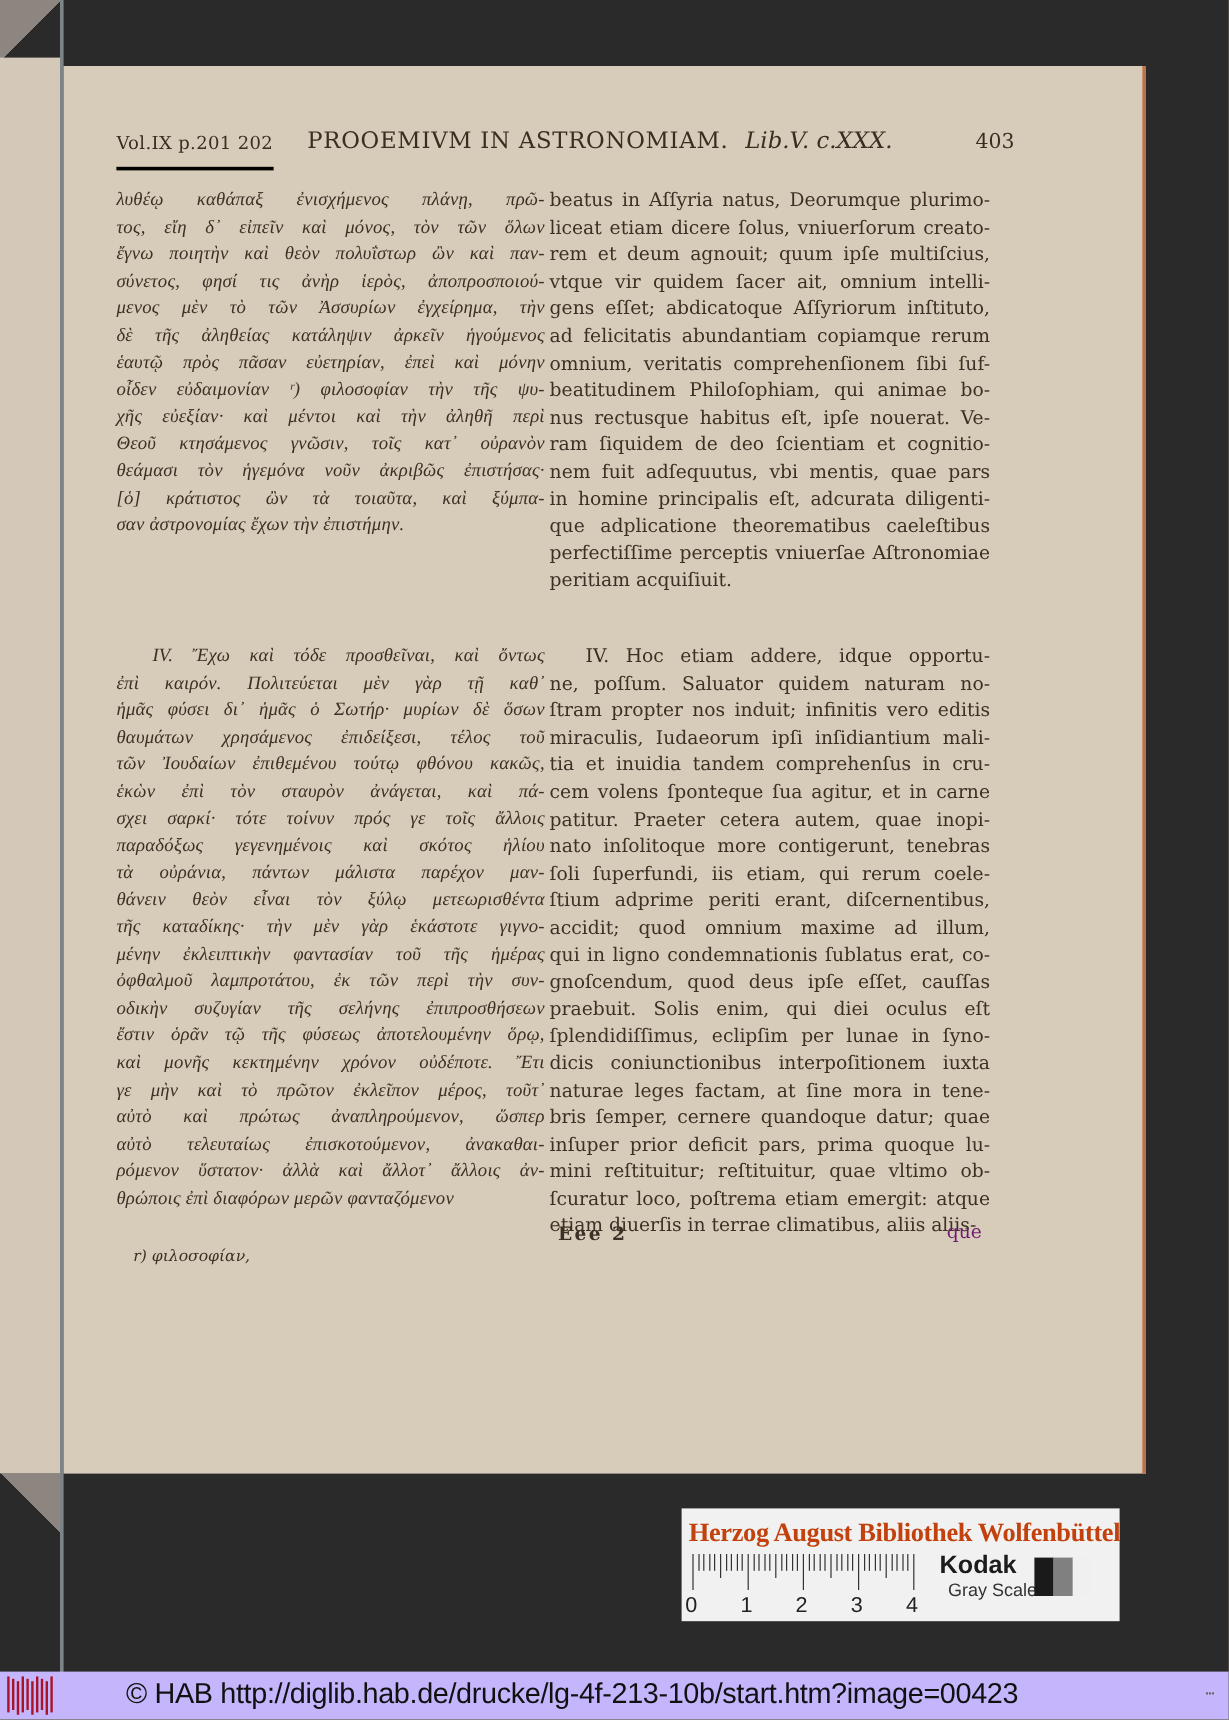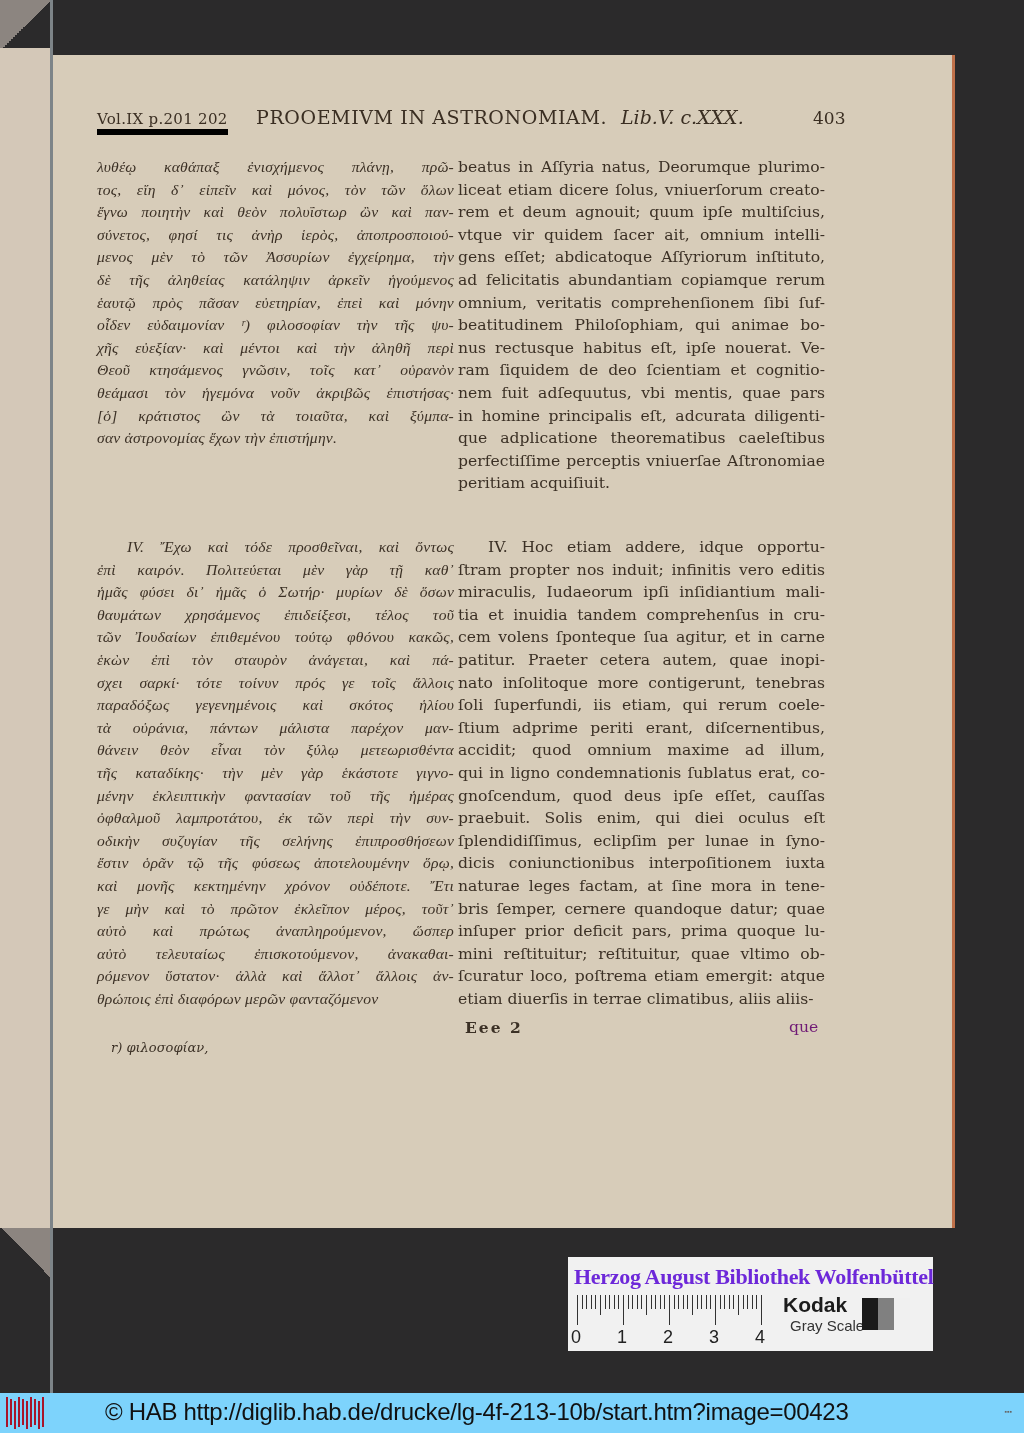--- a/index.html
+++ b/index.html
@@ -2,46 +2,46 @@
 <html><head>
 <meta charset="utf-8">
 <style>
   html, body { margin:0; padding:0; }
   body { width:1024px; height:1433px; position:relative; overflow:hidden; background:#2b2a2b; font-family:"DejaVu Serif", serif; }
   .left-flap { position:absolute; left:0; top:48px; width:50px; height:1180px; background:#d4c8b8; }
   .left-flap-shadow { position:absolute; left:0; top:0; width:52px; height:50px; background:linear-gradient(135deg,#8c8580 0%,#8c8580 50%,#2b2a2b 50%); }
   .left-flap-shadow2 { position:absolute; left:0; top:1228px; width:52px; height:50px; background:linear-gradient(45deg,#2b2a2b 0%,#2b2a2b 50%,#8c8580 50%); }
   .gutter-line { position:absolute; left:50px; top:0; width:3px; height:1395px; background:#7d8488; }
   .page { position:absolute; left:53px; top:55px; width:902px; height:1173px; background:#d7ccb9; border-right:3px solid #c0714a; box-sizing:border-box; }
-  .hdr-vol { position:absolute; left:44px; top:55px; font-size:15px; color:#3a2e22; border-bottom:6px solid #000000; padding-bottom:1px; letter-spacing:0.3px; }
+  .hdr-vol { position:absolute; left:44px; top:55px; font-size:15px; color:#3a2e22; border-bottom:3px solid #000000; padding-bottom:11px; letter-spacing:0.3px; }
   .hdr-title { position:absolute; left:203px; top:51px; font-size:19px; color:#3a2e22; letter-spacing:0.6px; }
   .hdr-lib { position:absolute; left:568px; top:51px; font-size:19px; font-style:italic; color:#3a2e22; }
   .hdr-pg { position:absolute; left:760px; top:53px; font-size:17px; color:#3a2e22; }
   .col { position:absolute; font-size:15.6px; line-height:22.6px; color:#3b3025; }
   .col .line { white-space:nowrap; display:block; text-align:justify; text-align-last:justify; }
   .col .line.last { text-align-last:left; }
   .greek { left:44px; width:357px; font-style:italic; letter-spacing:0.2px;font-family:Liberation Serif, serif; }
   .latin { left:405px; width:367px; }
   .g1 { top:101px; } .g2 { top:481px; }
   .l1 { top:101px; } .l2 { top:481px; }
   .indent { text-indent:30px; }
   .footnote { position:absolute; left:58px; top:985px; font-size:13px; font-style:italic; color:#3b3025; }
   .sig { position:absolute; left:412px; top:963px; font-size:15.5px; color:#3b3025; letter-spacing:2px; font-weight:bold;}
   .sig-que { position:absolute; left:736px; top:963px; font-size:15.6px; color:#701a75; }
   .hab-label { position:absolute; left:568px; top:1257px; width:365px; height:94px; background:#f1f1f1; }
-  .hab-title { position:absolute; left:6px; top:7px; font-family:"Liberation Serif", serif; font-weight:bold; font-size:22px; color:#6d28d9; letter-spacing:-0.3px; white-space:nowrap; }
+  .hab-title { position:absolute; left:6px; top:7px; font-family:"Liberation Serif", serif; font-weight:bold; font-size:22px; color:#c2410c; letter-spacing:-0.3px; white-space:nowrap; }
   .ruler { position:absolute; left:9px; top:38px; width:190px; height:30px; }
   .tick { position:absolute; top:0; width:1px; background:#333; }
   .ruler-nums { position:absolute; left:3px; top:70px; width:210px; font-family:"Liberation Sans", sans-serif; font-size:18px; color:#222; }
   .ruler-nums span { position:absolute; }
   .kodak { position:absolute; left:215px; top:36px; font-family:"Liberation Sans", sans-serif; font-weight:bold; font-size:21px; color:#1c1c1c; }
   .grayscale { position:absolute; left:222px; top:60px; font-family:"Liberation Sans", sans-serif; font-size:15px; color:#333; }
   .swatches { position:absolute; left:294px; top:41px; height:32px; display:flex; }
   .swatches div { width:16px; height:32px; }
-  .footer { position:absolute; left:0; top:1393px; width:1024px; height:40px; background:#7dd3fc; }
+  .footer { position:absolute; left:0; top:1393px; width:1024px; height:40px; background:#c4b5fd; }
   .footer-logo { position:absolute; left:6px; top:4px; width:42px; height:32px; display:flex; gap:2px; align-items:stretch; }
   .footer-logo span { display:block; width:2px; background:#a8142a; }
   .footer-text { position:absolute; left:105px; top:5px; font-family:"Liberation Sans", sans-serif; font-size:24px; color:#111; white-space:nowrap; letter-spacing:-0.3px; }
   .footer-mark { position:absolute; right:12px; top:15px; font-family:"Liberation Sans", sans-serif; font-size:7px; color:#666; }
 </style>
 </head>
 <body>
 
 <div class="left-flap-shadow"></div>
 <div class="left-flap"></div>
@@ -105,20 +105,21 @@
       <span class="line">nus rectusque habitus eſt, ipſe nouerat.  Ve-</span>
       <span class="line">ram ſiquidem de deo ſcientiam et cognitio-</span>
       <span class="line">nem fuit adſequutus, vbi mentis, quae pars</span>
       <span class="line">in homine principalis eſt, adcurata diligenti-</span>
       <span class="line">que adplicatione theorematibus caeleſtibus</span>
       <span class="line">perfectiſſime perceptis vniuerſae Aſtronomiae</span>
       <span class="line last">peritiam acquiſiuit.</span>
     </div>
   <div class="col latin l2">
       <span class="line indent">IV. Hoc etiam addere, idque opportu-</span>
+      <span class="line">ne, poſſum.  Saluator quidem naturam no-</span>
       <span class="line">ſtram propter nos induit; infinitis vero editis</span>
       <span class="line">miraculis, Iudaeorum ipſi inſidiantium mali-</span>
       <span class="line">tia et inuidia tandem comprehenſus in cru-</span>
       <span class="line">cem volens ſponteque ſua agitur, et in carne</span>
       <span class="line">patitur.  Praeter cetera autem, quae inopi-</span>
       <span class="line">nato inſolitoque more contigerunt, tenebras</span>
       <span class="line">ſoli ſuperfundi, iis etiam, qui rerum coele-</span>
       <span class="line">ſtium adprime periti erant, diſcernentibus,</span>
       <span class="line">accidit; quod omnium maxime ad illum,</span>
       <span class="line">qui in ligno condemnationis ſublatus erat, co-</span>

